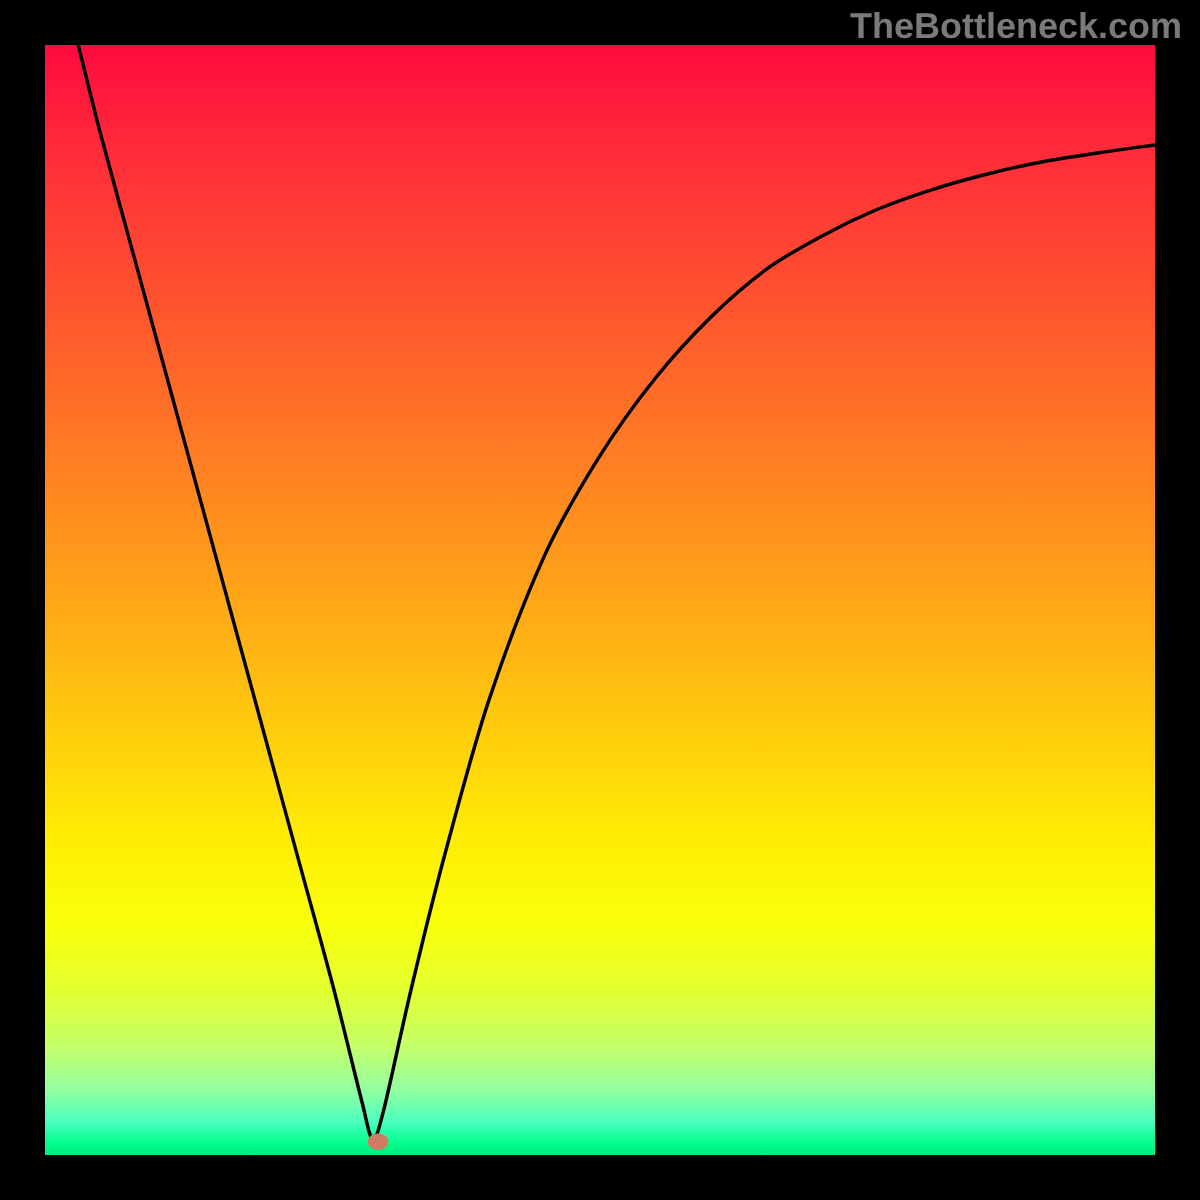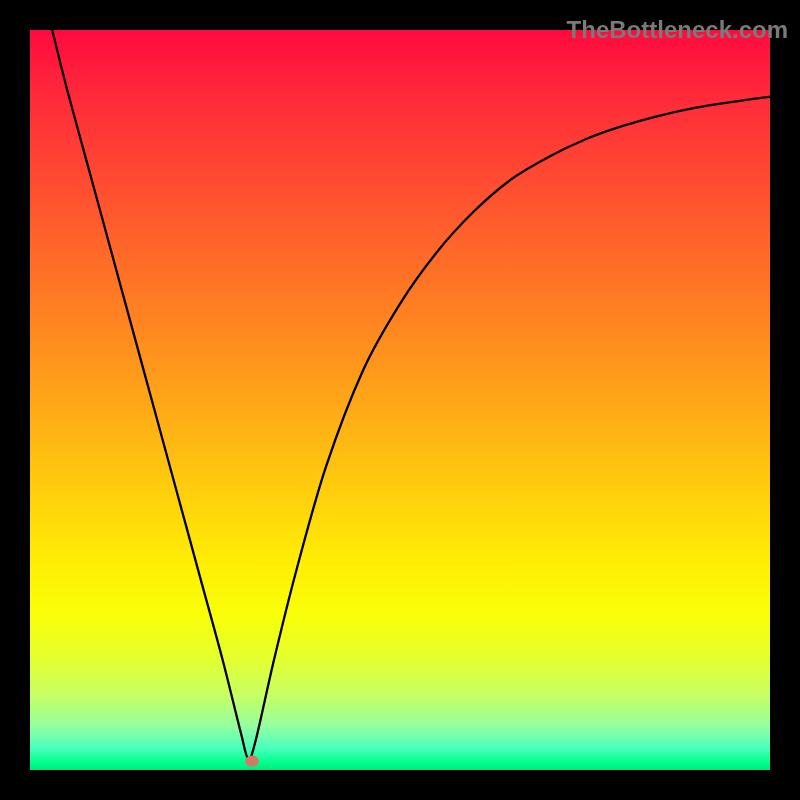--- a/index.html
+++ b/index.html
@@ -5,21 +5,21 @@
   * { margin: 0; padding: 0; box-sizing: border-box; }
   html, body { width: 800px; height: 800px; overflow: hidden; background: #000; }
   .outer {
     width: 800px;
     height: 800px;
     background: #000;
     position: relative;
   }
   .watermark {
     position: absolute;
-    top: 16px;
+    top: 4px;
     right: 12px;
     font-family: Arial, Helvetica, sans-serif;
     font-size: 24px;
     font-weight: bold;
     color: #7a7a7a;
     z-index: 10;
   }
   .plot-area {
     position: absolute;
     left: 30px;

